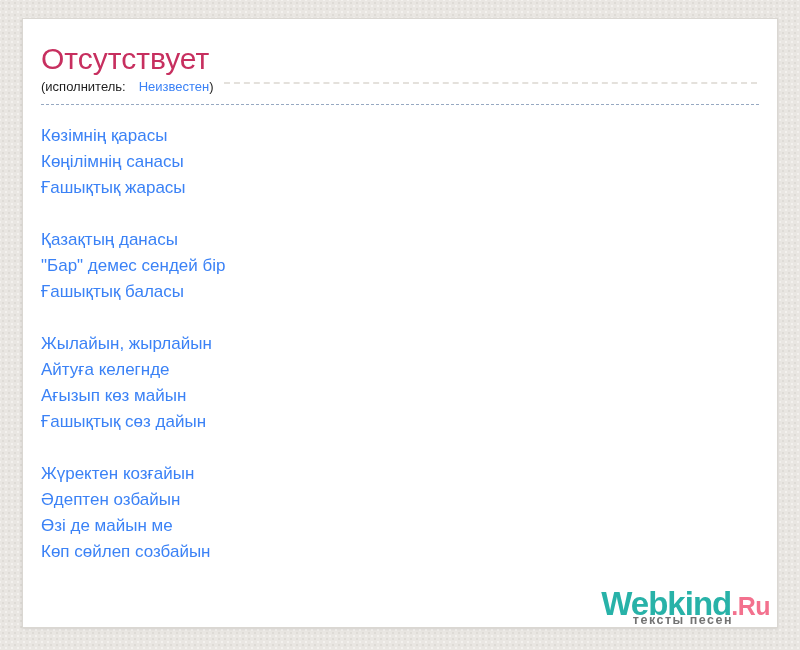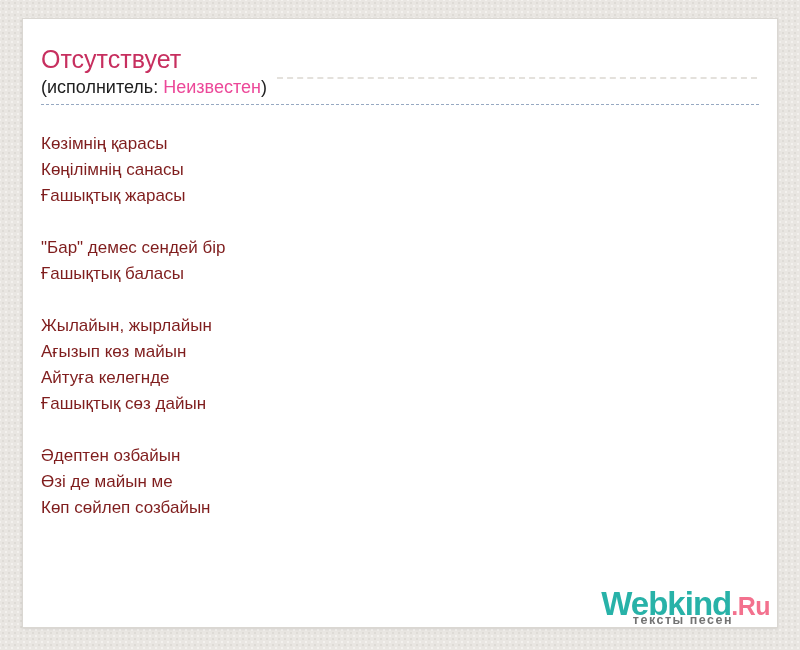--- a/index.html
+++ b/index.html
@@ -21,51 +21,52 @@
     background: #ffffff;
     border: 1px solid #dad7d2;
     box-shadow: 0 1px 3px rgba(0,0,0,0.10);
   }
   .content {
     padding: 25px 18px 0 18px;
     height: 100%;
     position: relative;
   }
   .song-title {
-    font-size: 25px;
+    font-size: 30px;
     font-weight: 400;
     color: #c72f5f;
     line-height: 30px;
     margin-bottom: 3px;
   }
   .artist-row {
     display: flex;
-    align-items: flex-start;
-    font-size: 18px;
+    align-items: center;
+    font-size: 13px;
     color: #1e1e1e;
     line-height: 20px;
     border-bottom: 1px dashed #97a9c2;
     padding-bottom: 7px;
   }
   .artist-link {
-    color: #ec4899;
+    color: #3b82f6;
     text-decoration: none;
     cursor: pointer;
+    margin-left: 8px;
   }
   .leader-line {
     flex: 1;
     border-bottom: 2px dashed #e4e1dc;
     margin: 0 2px 9px 10px;
     height: 0;
   }
   .lyrics {
-    margin-top: 26px;
+    margin-top: 18px;
     font-size: 17px;
     line-height: 26px;
-    color: #7f1d1d;
+    color: #3b82f6;
   }
   .stanza { margin-bottom: 26px; }
   .logo {
     position: absolute;
     right: 7px;
     bottom: 0px;
     text-align: right;
     cursor: pointer;
     line-height: 1;
   }
@@ -108,30 +109,32 @@
       <span class="leader-line"></span>
     </div>
 
     <div class="lyrics">
       <div class="stanza">
         <div>Көзімнің қарасы</div>
         <div>Көңілімнің санасы</div>
         <div>Ғашықтық жарасы</div>
       </div>
       <div class="stanza">
+        <div>Қазақтың данасы</div>
         <div>"Бар" демес сендей бір</div>
         <div>Ғашықтық баласы</div>
       </div>
       <div class="stanza">
         <div>Жылайын, жырлайын</div>
+        <div>Айтуға келегнде</div>
         <div>Ағызып көз майын</div>
-        <div>Айтуға келегнде</div>
         <div>Ғашықтық сөз дайын</div>
       </div>
       <div class="stanza">
+        <div>Жүректен козғайын</div>
         <div>Әдептен озбайын</div>
         <div>Өзі де майын ме</div>
         <div>Көп сөйлеп созбайын</div>
       </div>
     </div>
 
     <div class="logo">
       <div class="logo-row">
         <span class="brand">Webkind</span><span class="brand-suffix">.Ru</span>
       </div>

